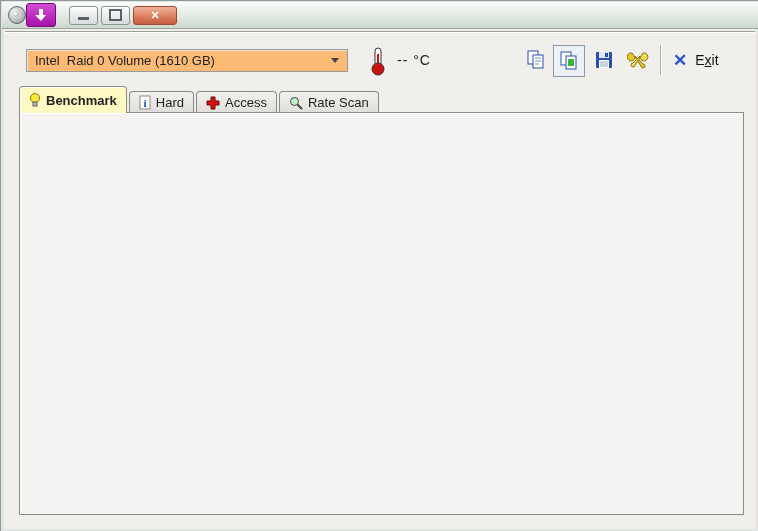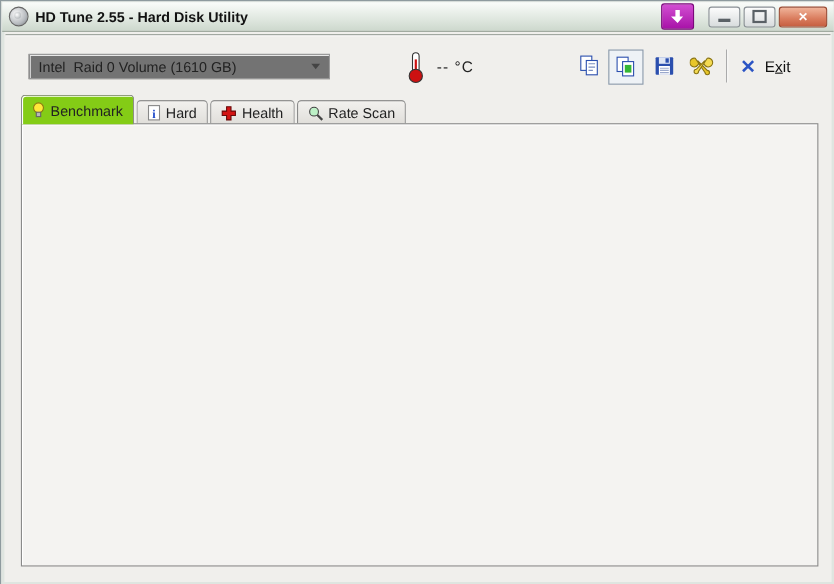--- a/index.html
+++ b/index.html
@@ -19,40 +19,40 @@
     border-radius:3px;margin-right:10px;display:flex;align-items:center;justify-content:center;}
   .cap-btn{width:27px;height:17px;border:1px solid #8a9096;border-radius:3px;
     background:linear-gradient(#fcfcfc,#d8dcdd);margin-left:3px;display:flex;align-items:center;justify-content:center;
     color:#555;font-size:11px;font-weight:bold;}
   .cap-close{width:42px;background:linear-gradient(#f0b49a,#d97b5c 60%,#c55f41);color:#fff;border-color:#9c4a32;}
   .glyph-min{width:11px;height:3px;background:#5a6166;margin-top:6px;}
   .glyph-max{width:9px;height:8px;border:2px solid #5a6166;}
   
   .toolbar{position:absolute;left:4px;right:4px;top:30px;height:54px;
     border-top:1px solid #9aa09a;box-shadow:inset 0 1px 0 #fff;}
-  .combo{position:absolute;left:21px;top:17px;width:274px;height:23px;background:#737373;
+  .combo{position:absolute;left:21px;top:17px;width:322px;height:23px;background:#fdba74;
     border:1px solid #9a9a9a;box-shadow:inset 1px 1px 0 #e8e8e8;display:flex;align-items:center;
     padding:0 8px;box-sizing:border-box;font-size:13px;color:#222;}
   .combo .txt{white-space:pre;flex:1;}
   .combo .arrow{width:0;height:0;border-left:4px solid transparent;border-right:4px solid transparent;
     border-top:5px solid #444;}
   .thermo{position:absolute;left:364px;top:14px;}
   .temp-text{position:absolute;left:392px;top:20px;font-size:14px;color:#222;letter-spacing:1px;}
   .tbtn{position:absolute;top:13px;width:30px;height:30px;display:flex;align-items:center;justify-content:center;}
   .tbtn.pressed{border:1px solid #8a98a8;background:#eef2f6;}
   .tool-sep{position:absolute;left:655px;top:13px;width:1px;height:30px;background:#aaa;box-shadow:1px 0 0 #fff;}
   .exit-btn{position:absolute;left:668px;top:13px;height:30px;display:flex;align-items:center;font-size:14px;color:#111;}
   .exit-x{font-size:17px;font-weight:bold;color:#2b54c4;margin-right:8px;}
   .u{text-decoration:underline;}
   
   .tabstrip{position:absolute;left:18px;top:85px;height:27px;display:flex;align-items:flex-end;}
   .tab{display:flex;align-items:center;gap:5px;font-size:13px;color:#222;
     border:1px solid #8a8a8a;border-bottom:none;border-radius:4px 4px 0 0;
     background:linear-gradient(#f2f1ee,#e0deda);height:21px;padding:0 9px;margin-right:2px;}
-  .tab.active{height:26px;background:#84cc16;position:relative;z-index:3;font-weight:normal;
+  .tab.active{height:26px;background:#fef9c3;position:relative;z-index:3;font-weight:bold;
     box-shadow:inset 1px 1px 0 #fff;}
   .tabpage{position:absolute;left:18px;top:111px;width:723px;height:401px;background:#f4f3f1;
     border:1px solid #8a8a8a;box-shadow:inset 1px 1px 0 #fff;z-index:2;}
   
   .chart-svg{position:absolute;left:26px;top:126px;}
   
   .start-btn{position:absolute;left:608px;top:123px;width:99px;height:22px;
     border:1px solid #5a96c8;border-radius:3px;background:linear-gradient(#ffffff,#e2e2e2);
     font-size:13px;color:#111;display:flex;align-items:center;justify-content:center;
     font-family:"Liberation Sans",sans-serif;}
@@ -65,21 +65,20 @@
     font-family:"DejaVu Sans Mono",monospace;font-size:13px;font-weight:bold;letter-spacing:1px;}
   .v-cyan{color:#2aa9e8;} .v-yellow{color:#f0e838;} .v-white{color:#f8f8f8;}
 </style>
 </head>
 <body>
 
 <div class="window">
 
   <div class="titlebar">
     <div class="app-icon"></div>
-    <div class="title-text">HD Tune 2.55 - Hard Disk Utility</div>
     <div class="dl-btn">
       <svg width="14" height="14" viewBox="0 0 14 14">
         <path d="M5 1 h4 v6 h3 L7 13 L1 7 h4 z" fill="#fff"></path>
       </svg>
     </div>
     <div class="cap-btn">
         <div class="glyph-min"></div>
       </div>
     <div class="cap-btn">
         <div class="glyph-max"></div>
@@ -149,21 +148,21 @@
       <svg width="12" height="15" viewBox="0 0 12 15">
         <rect x="1" y="1" width="10" height="13" fill="#fff" stroke="#888"></rect>
         <text x="6" y="12" text-anchor="middle" font-size="11" font-weight="bold" fill="#1a46c8" font-family="Liberation Serif,serif">i</text>
       </svg>
       <span>Hard</span>
     </div>
     <div class="tab">
       <svg width="14" height="14" viewBox="0 0 14 14">
         <path d="M5 1 h4 v4 h4 v4 h-4 v4 h-4 v-4 h-4 v-4 h4 z" fill="#d41414" stroke="#6a0a0a"></path>
       </svg>
-      <span>Health</span>
+      <span>Access</span>
     </div>
     <div class="tab">
       <svg width="14" height="14" viewBox="0 0 14 14">
         <circle cx="5.5" cy="5.5" r="4" fill="#bdf0c6" stroke="#444"></circle>
         <line x1="8.5" y1="8.5" x2="13" y2="13" stroke="#444" stroke-width="2"></line>
       </svg>
       <span>Rate Scan</span>
     </div>
   </div>
 

